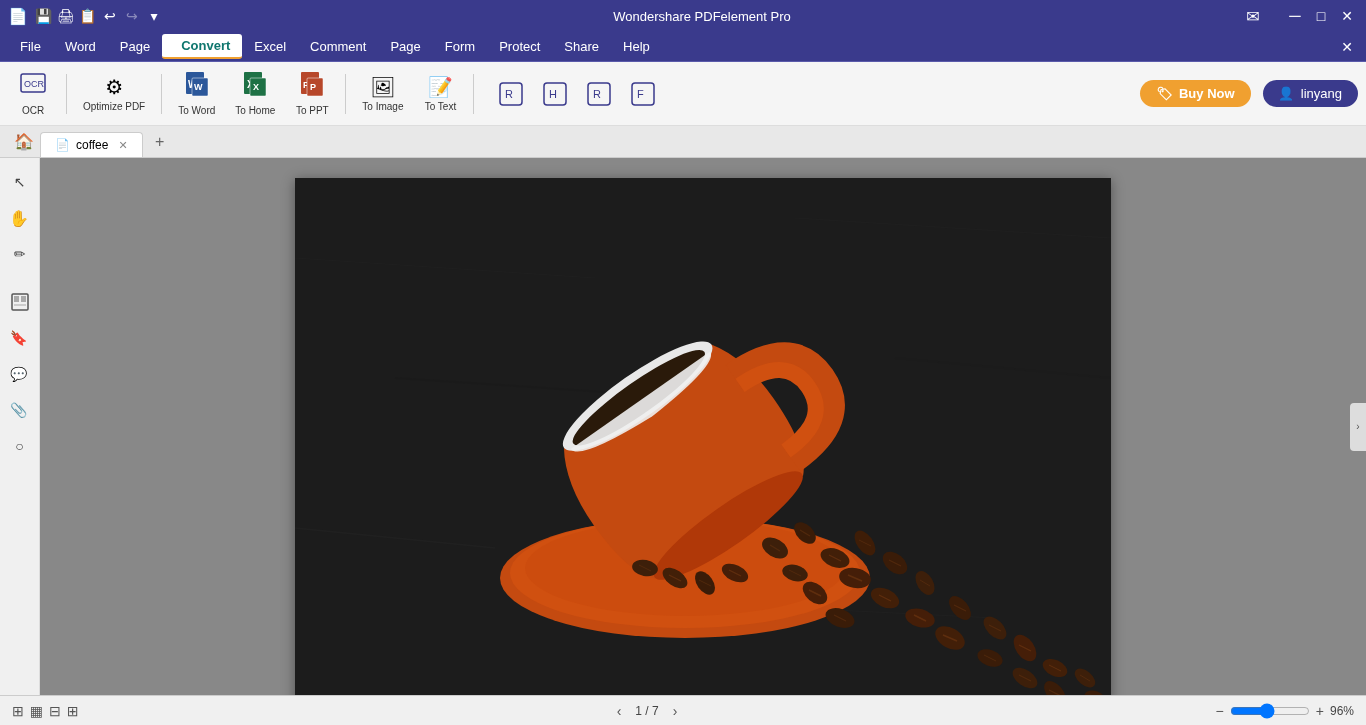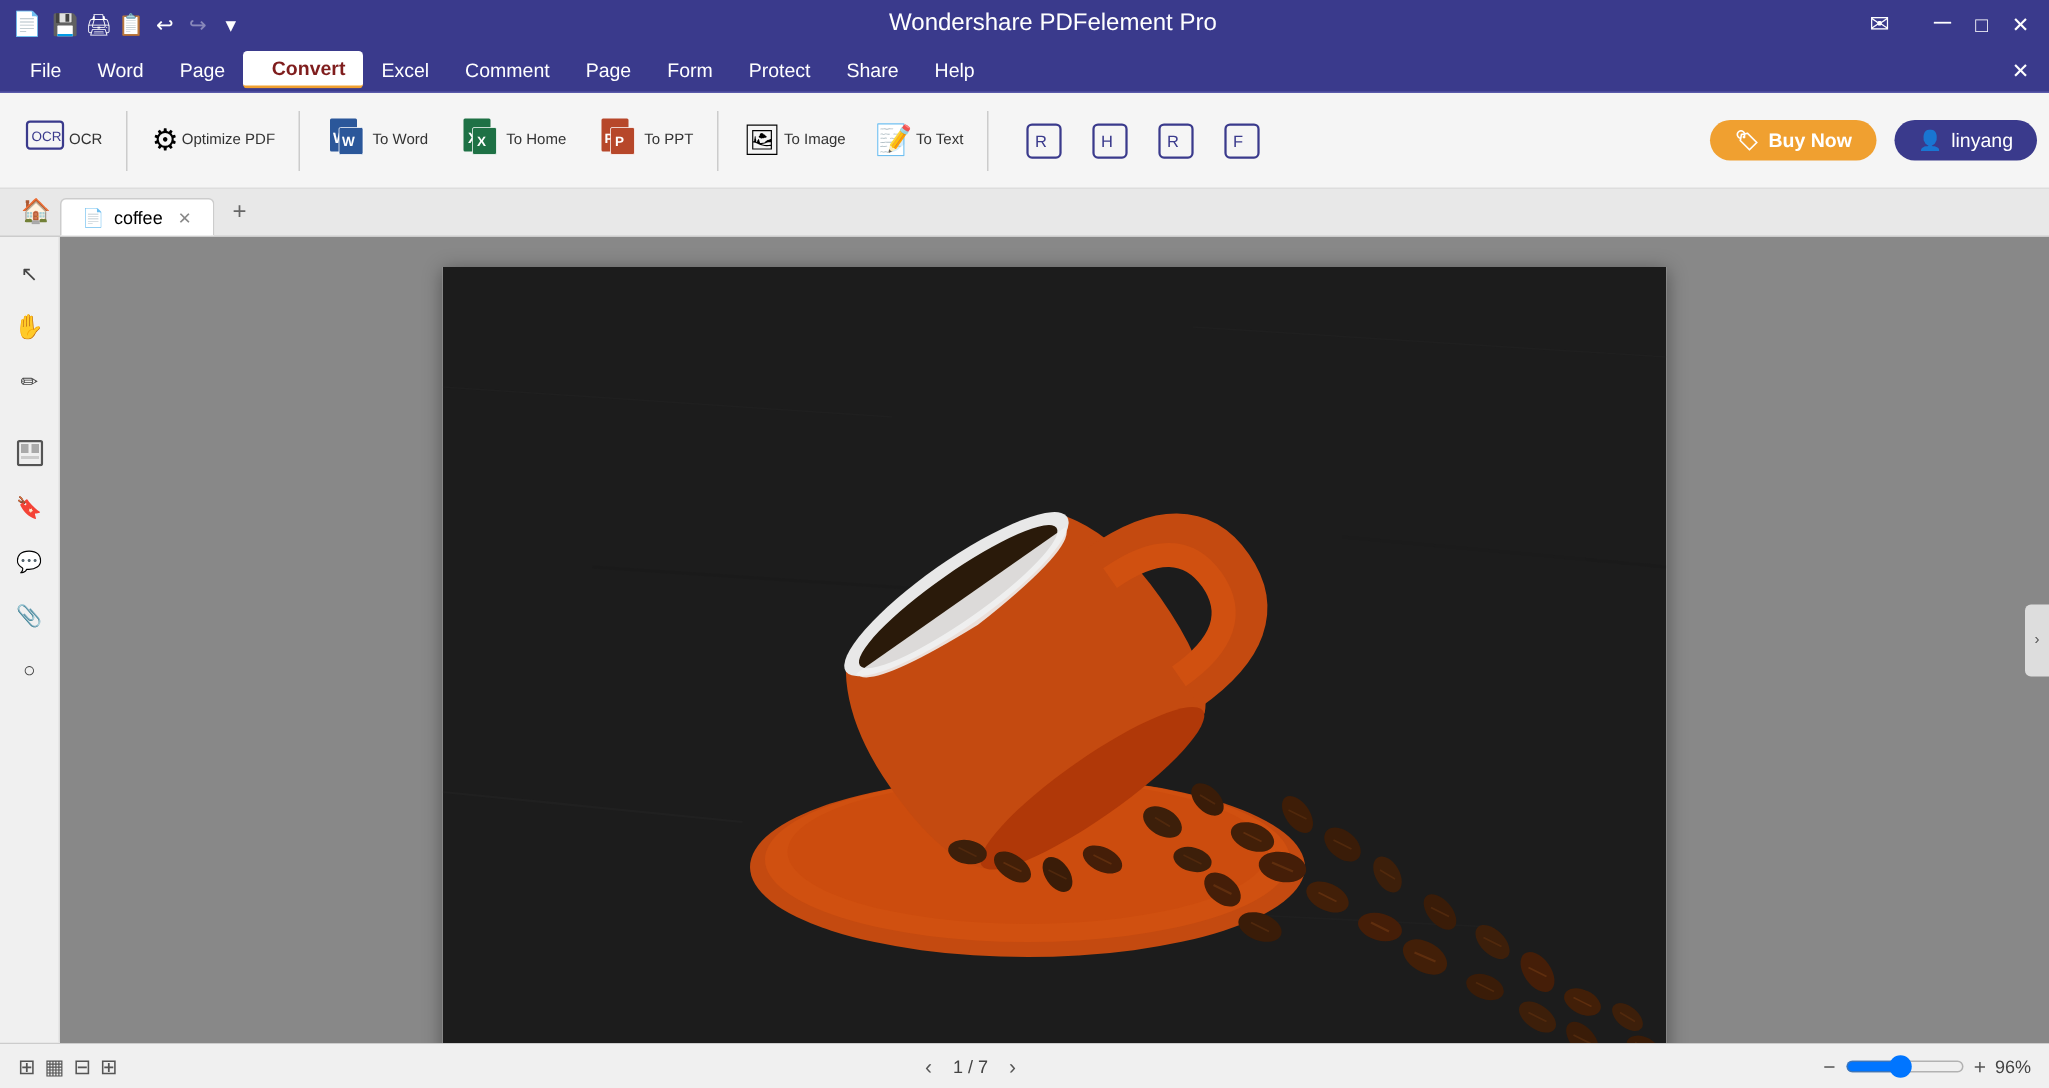--- a/index.html
+++ b/index.html
@@ -34,21 +34,21 @@
     }
     #menu-bar .menu-item {
       padding: 4px 12px;
       cursor: pointer;
       font-size: 13px;
       border-radius: 3px;
       color: white;
     }
     #menu-bar .menu-item.active {
       background: white;
-      color: #7f1d1d;
+      color: #0f766e;
       font-weight: 600;
       border-bottom: 2px solid #f0a030;
       padding-left: 19px;
     }
     #menu-bar .close-btn {
       margin-left: auto;
       width: 22px;
       height: 22px;
       display: flex;
       align-items: center;
@@ -63,21 +63,21 @@
       background: #f5f5f5;
       height: 64px;
       display: flex;
       align-items: center;
       padding: 0 8px;
       gap: 4px;
       border-bottom: 1px solid #ddd;
     }
     .toolbar-btn {
       display: flex;
-      flex-direction: row;
+      flex-direction: column;
       align-items: center;
       justify-content: center;
       padding: 4px 8px;
       cursor: pointer;
       border-radius: 4px;
       min-width: 50px;
       height: 56px;
       gap: 2px;
     }
     .toolbar-btn .btn-icon { font-size: 20px; }
@@ -307,21 +307,21 @@
     <span style="font-size:16px;">📄</span>
     <div class="title-icons">
       <span class="titlebar-icon">💾</span>
       <span class="titlebar-icon">🖨</span>
       <span class="titlebar-icon">📋</span>
       <span class="titlebar-icon">↩</span>
       <span class="titlebar-icon" style="opacity:0.4;">↪</span>
       <span class="titlebar-icon">▾</span>
     </div>
   </div>
-  <span style="flex:1;text-align:center;font-size:16px;">Wondershare PDFelement Pro</span>
+  <span style="flex:1;text-align:center;font-size:13px;">Wondershare PDFelement Pro</span>
   <div class="window-controls">
     <span class="titlebar-icon" style="font-size:16px;">✉</span>
     <span style="width:12px;"></span>
     <span class="titlebar-icon" style="font-size:16px;font-weight:bold;">─</span>
     <span class="titlebar-icon" style="font-size:14px;">□</span>
     <span class="titlebar-icon win-close" style="font-size:14px;">✕</span>
   </div>
 </div>
 
 <div id="menu-bar">

